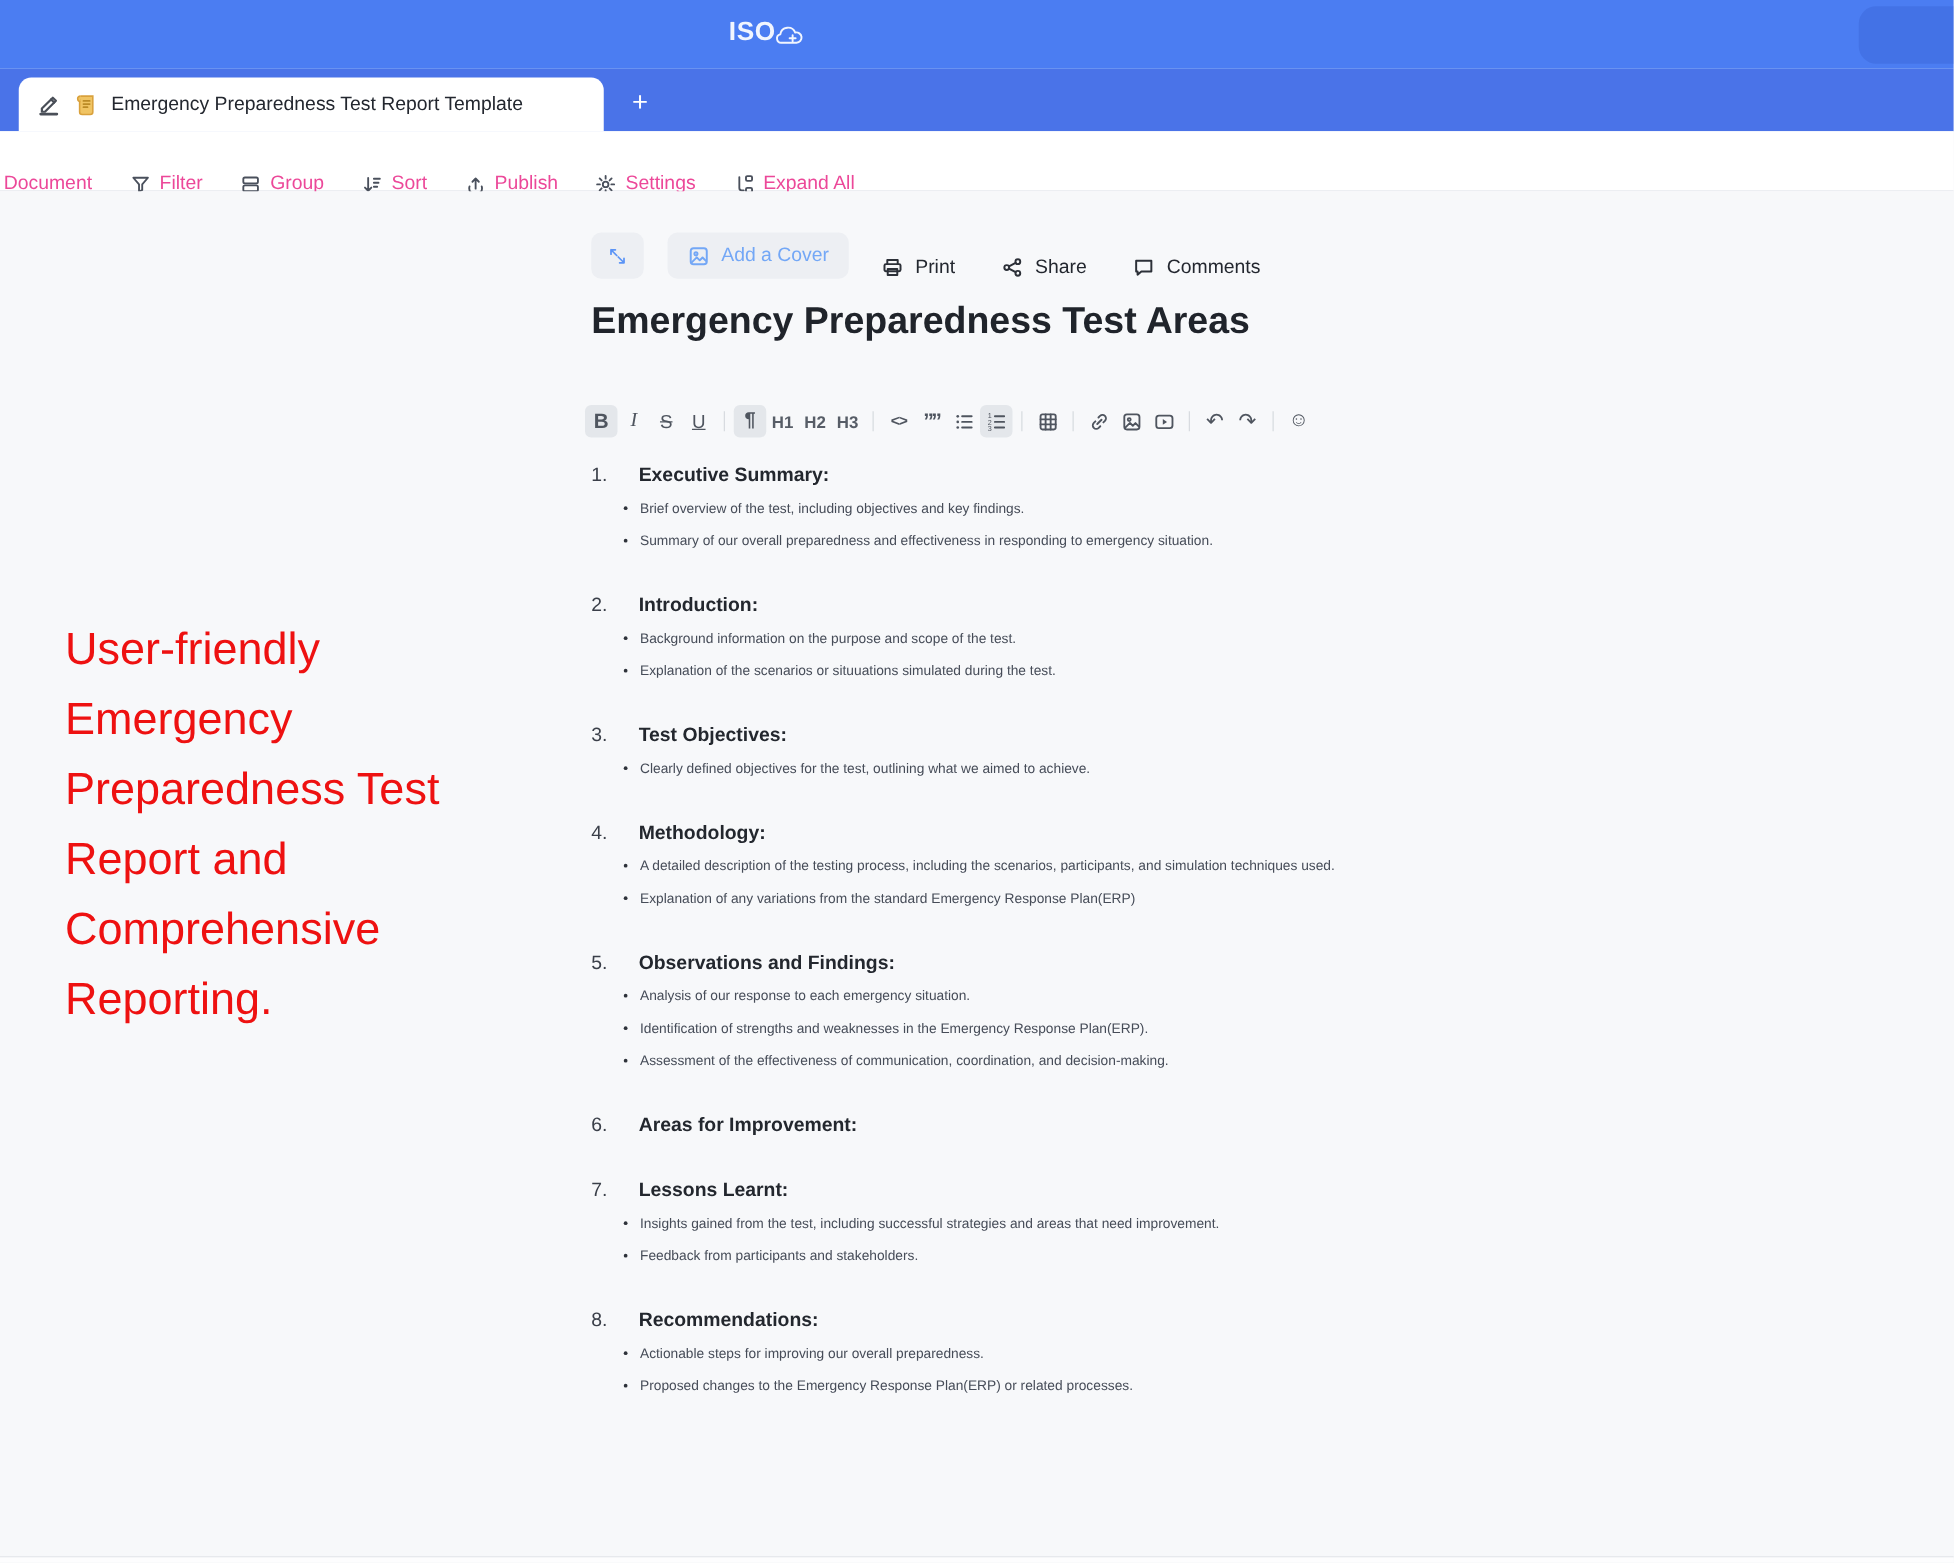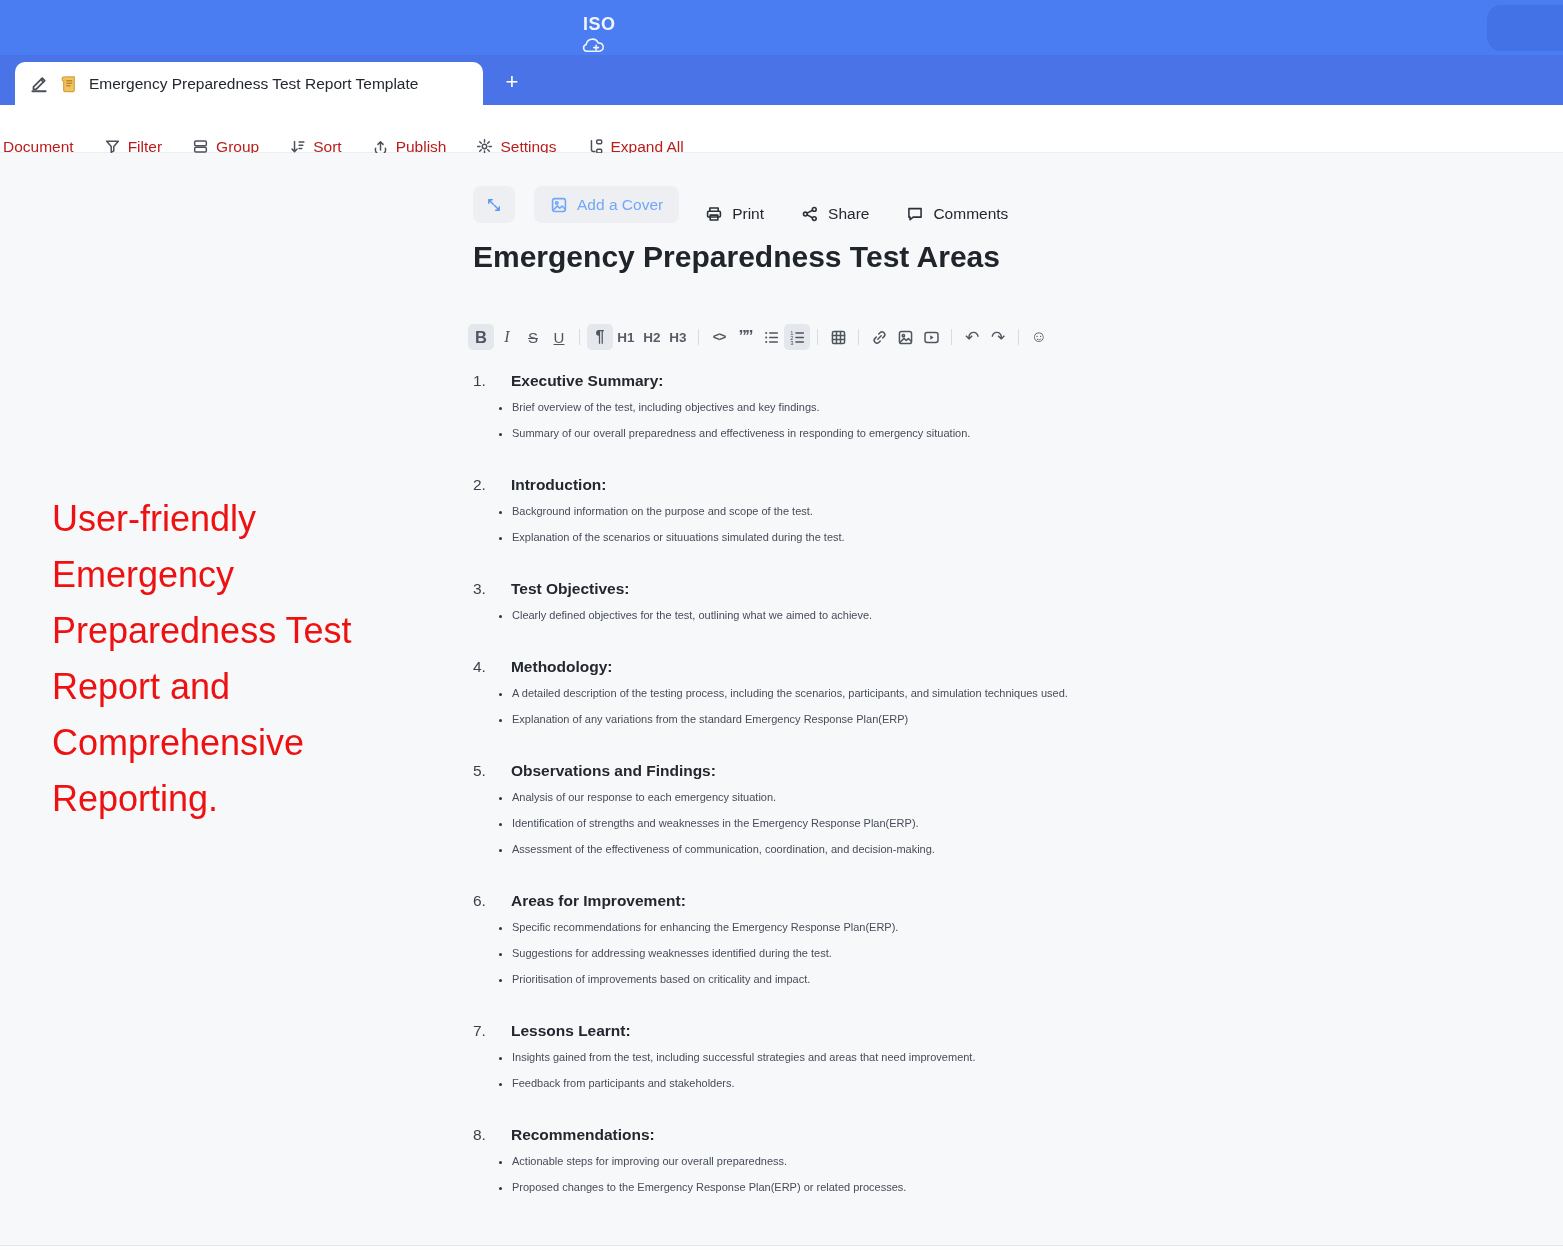--- a/index.html
+++ b/index.html
@@ -3,39 +3,39 @@
 <meta charset="utf-8">
 <style>
   html,body{margin:0;padding:0;}
   body{
     width:1563px;height:1250px;position:relative;overflow:hidden;
     background:#f7f8fa;font-family:"Liberation Sans","DejaVu Sans",sans-serif;
     color:#23272e;
   }
   
   .topbar{position:absolute;left:0;top:0;width:100%;height:55px;background:#4b7df2;}
-  .logo{position:absolute;left:583px;top:14px;display:flex;align-items:flex-start;
-        color:rgba(255,255,255,.92);font-weight:700;font-size:18px;letter-spacing:.5px;flex-direction:column;}
+  .logo{position:absolute;left:583px;top:14px;display:flex;align-items:flex-end;
+        color:rgba(255,255,255,.92);font-weight:700;font-size:21px;letter-spacing:.5px;}
   .logo .cloud{width:27px;height:20px;margin-left:-3px;display:inline-block;}
   .corner-btn{position:absolute;right:-16px;top:5px;width:92px;height:46px;border-radius:14px;
         background:rgba(30,60,170,.16);}
   
   .tabstrip{position:absolute;left:0;top:55px;width:100%;height:50px;background:#4a73e8;}
   .tab{position:absolute;left:15px;top:7px;width:468px;height:43px;background:#ffffff;
        border-radius:10px 10px 0 0;display:flex;align-items:center;gap:10px;
        padding:0 14px;box-sizing:border-box;cursor:pointer;}
   .tab .ic{width:20px;height:20px;color:#4a4f58;flex:none;display:inline-block;}
   .tab-label{font-size:15.5px;color:#23272f;white-space:nowrap;}
   .newtab{position:absolute;left:497px;top:8px;width:30px;text-align:center;line-height:38px;
           color:#ffffff;font-size:22px;font-weight:300;cursor:pointer;}
   
   .menubar{position:absolute;left:0;top:105px;width:100%;height:48px;background:#ffffff;
            border-bottom:1px solid #eceef2;display:flex;align-items:center;
            padding-left:3px;box-sizing:border-box;}
-  .menu-item{display:flex;align-items:flex-start;gap:7px;margin-right:30px;color:#b91c1c;
+  .menu-item{display:flex;align-items:flex-end;gap:7px;margin-right:30px;color:#ec4899;
              font-size:15.5px;cursor:pointer;white-space:nowrap;margin-top:36px;}
   .menu-item .ic{width:17px;height:17px;color:#4a505c;display:inline-block;}
   
   .content{position:absolute;left:0;top:153px;width:100%;height:1092px;background:#f7f8fa;
            border-bottom:1px solid #e2e4e9;}
   .bottom-strip{position:absolute;left:0;top:1246px;width:100%;height:4px;background:#fdfdfe;}
   
   .annotation{position:absolute;left:52px;top:338px;width:385px;text-align:left;
               font-size:36px;line-height:56px;white-space:pre-line;color:#ee1111;}
   
@@ -322,25 +322,20 @@
             <li>Analysis of our response to each emergency situation.</li>
             <li>Identification of strengths and weaknesses in the Emergency Response Plan(ERP).</li>
             <li>Assessment of the effectiveness of communication, coordination, and decision-making.</li>
           </ul>
         </div>
         <div class="section">
           <div class="sec-head">
             <span class="sec-num">6.</span>
             <span class="sec-title">Areas for Improvement:</span>
           </div>
-          <ul>
-            <li>Specific recommendations for enhancing the Emergency Response Plan(ERP).</li>
-            <li>Suggestions for addressing weaknesses identified during the test.</li>
-            <li>Prioritisation of improvements based on criticality and impact.</li>
-          </ul>
         </div>
         <div class="section">
           <div class="sec-head">
             <span class="sec-num">7.</span>
             <span class="sec-title">Lessons Learnt:</span>
           </div>
           <ul>
             <li>Insights gained from the test, including successful strategies and areas that need improvement.</li>
             <li>Feedback from participants and stakeholders.</li>
           </ul>

